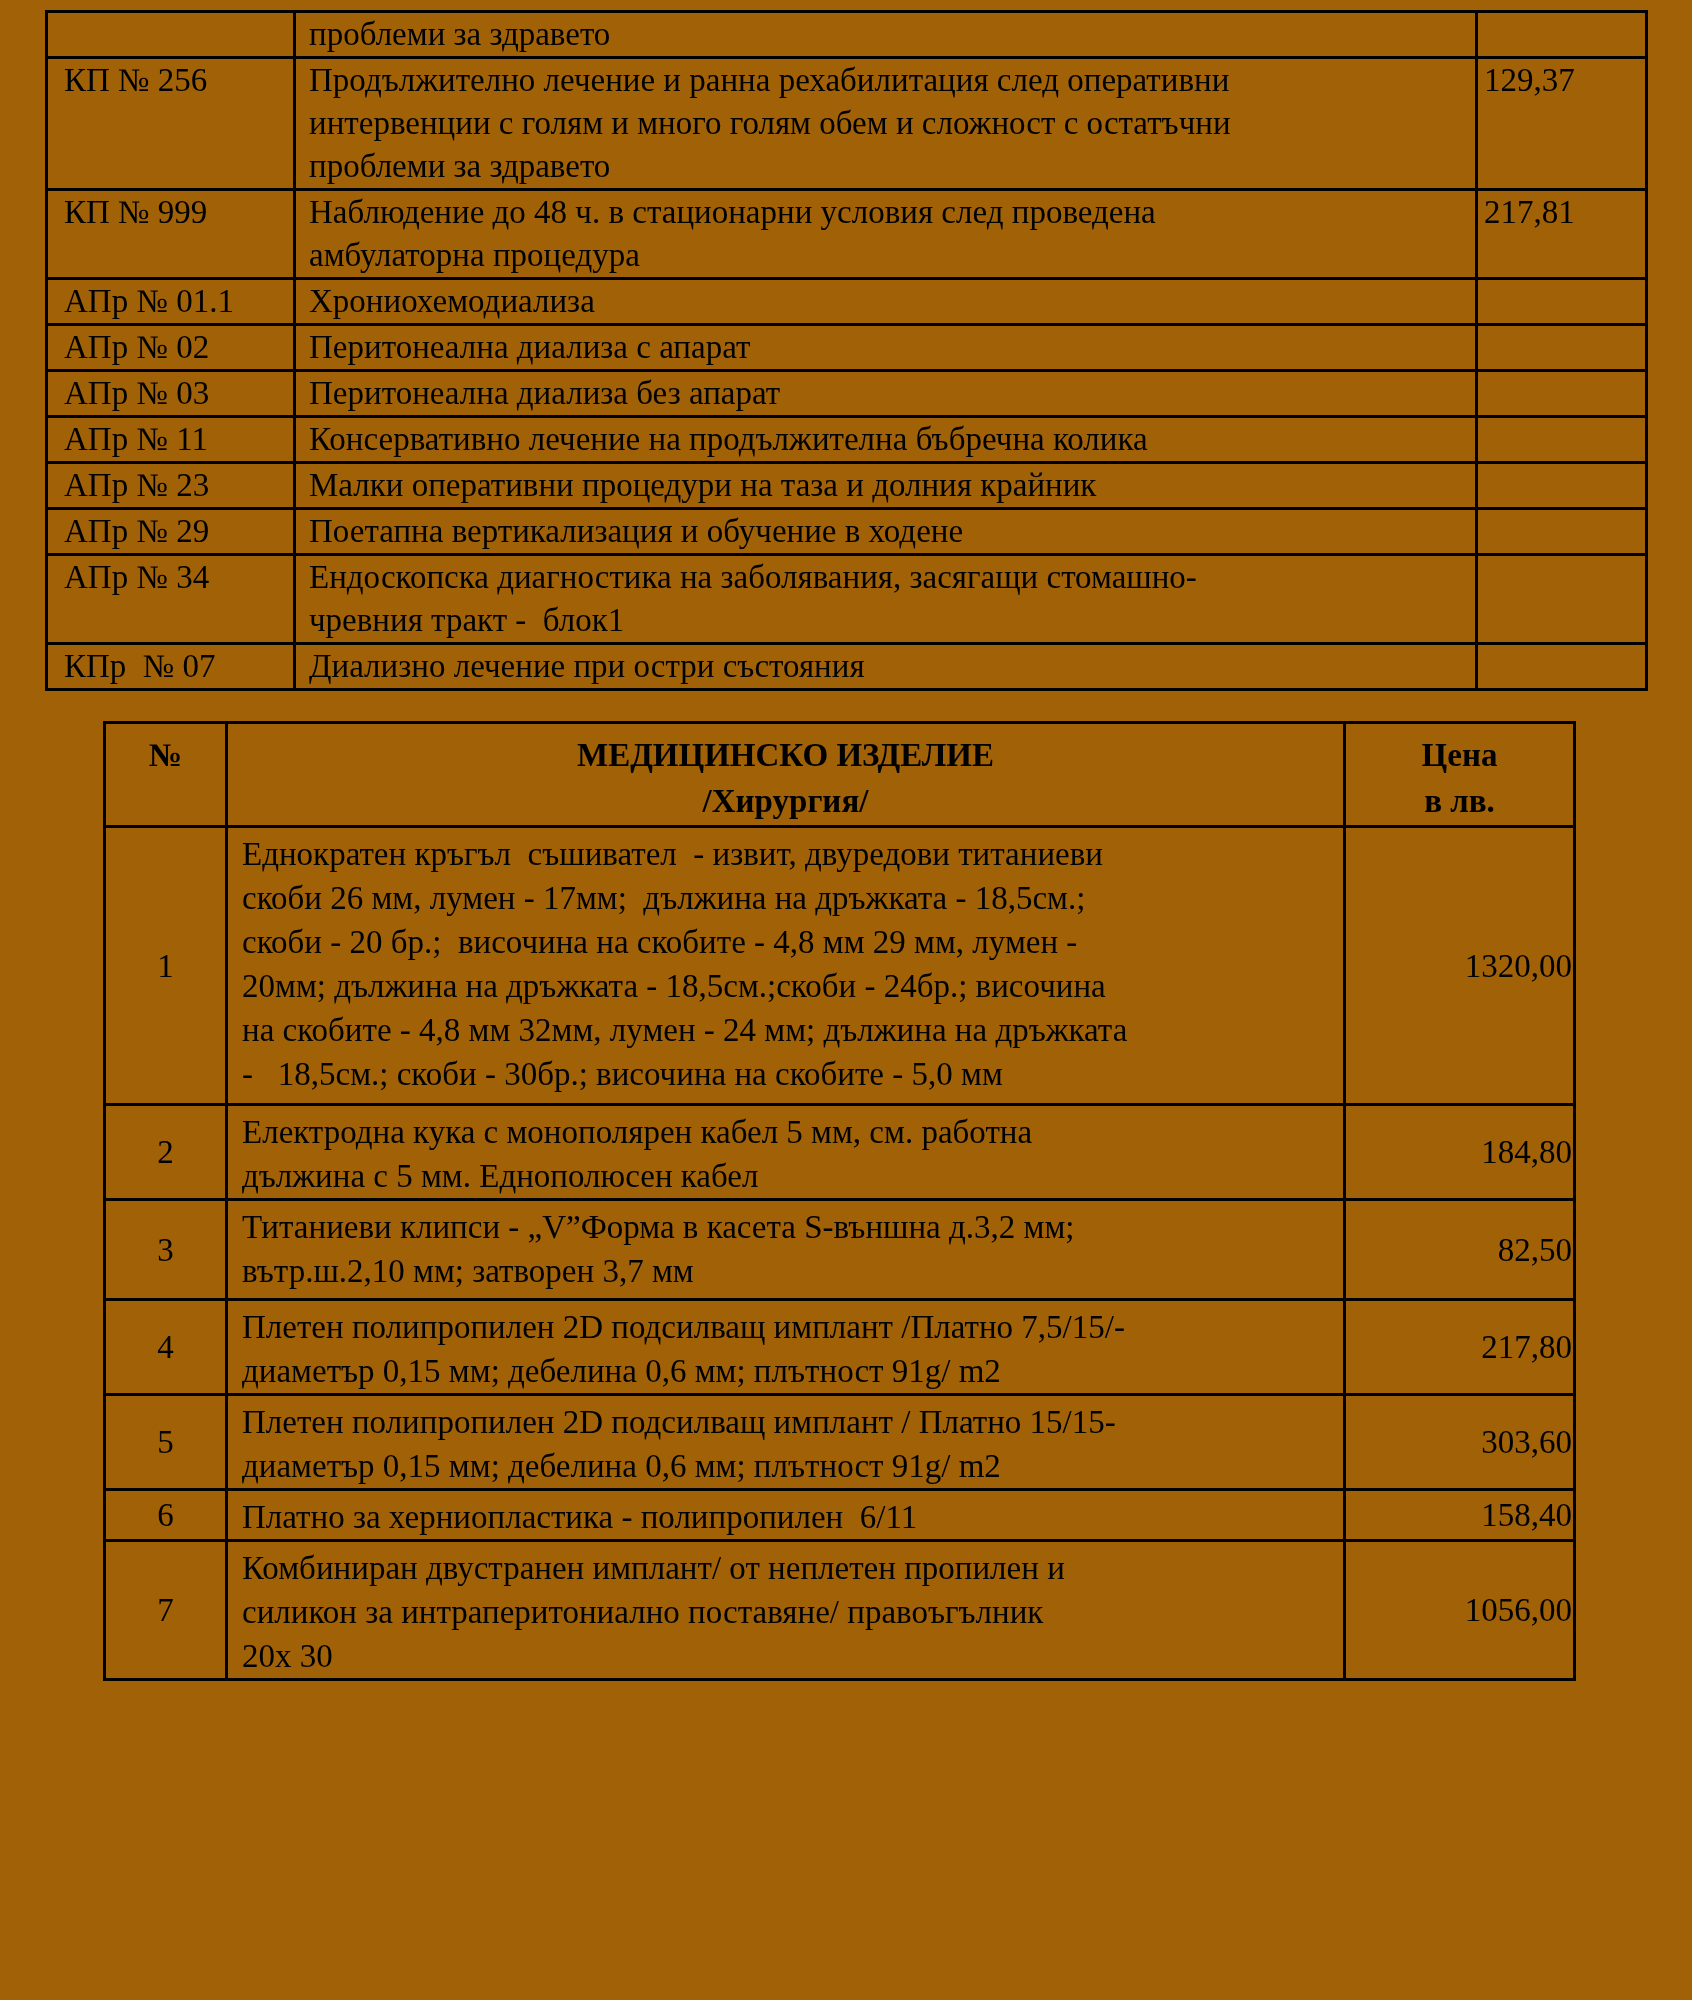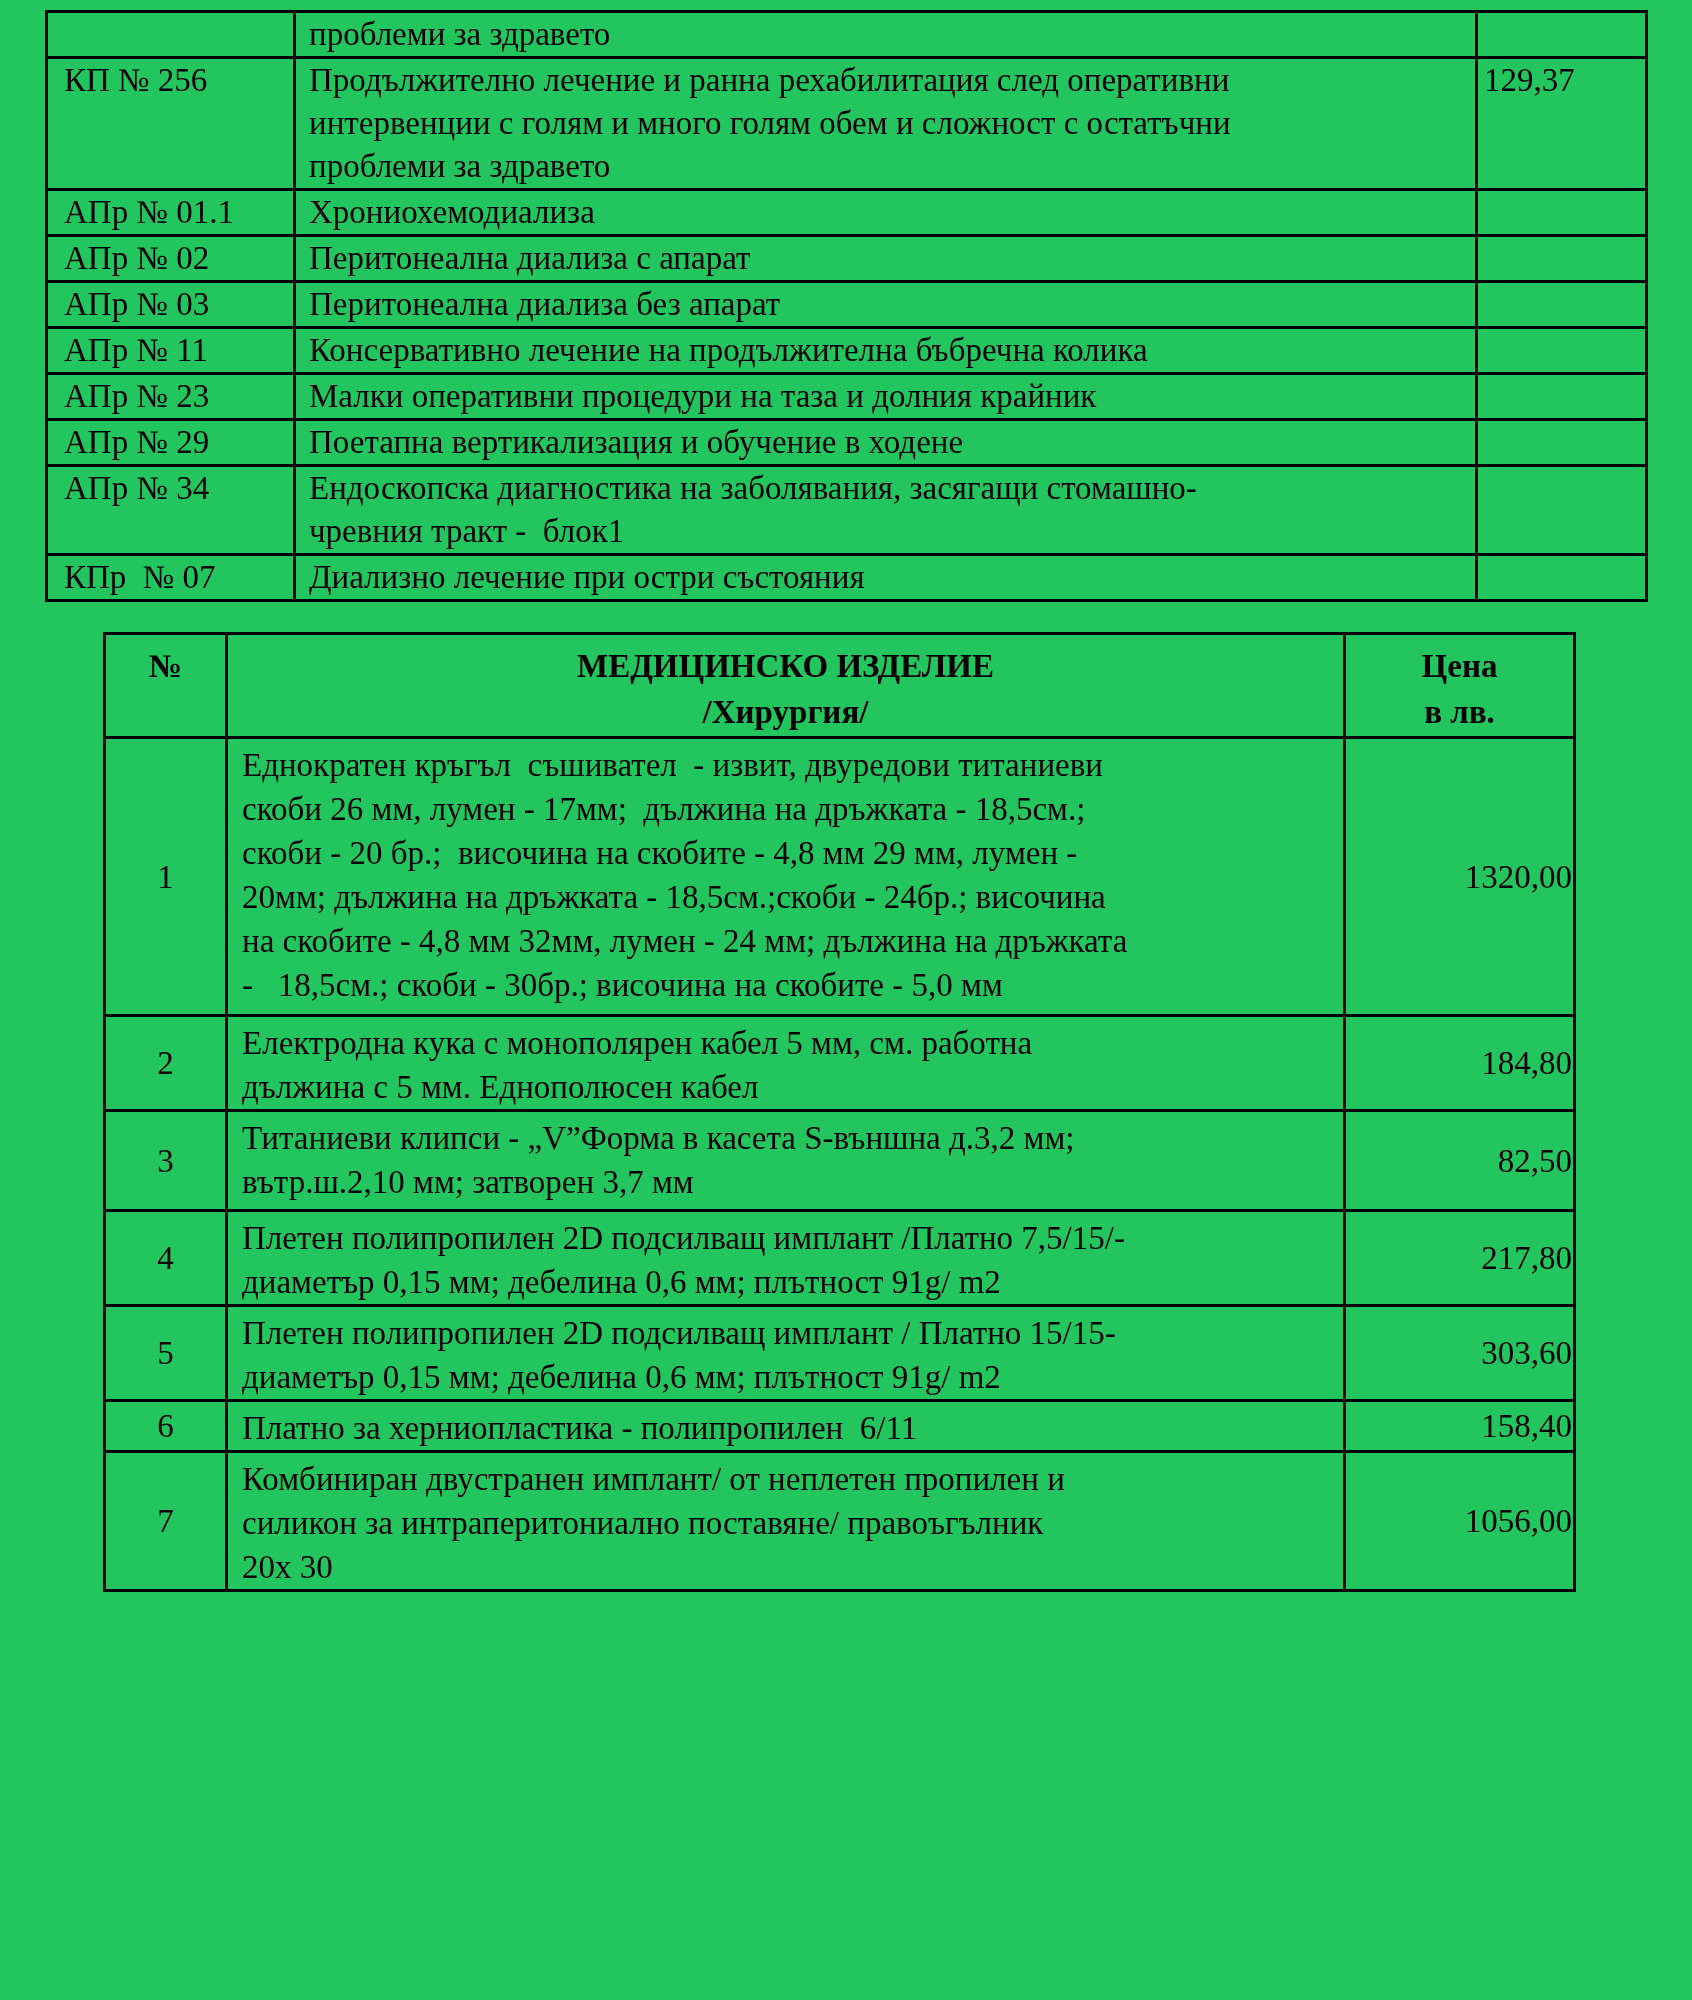--- a/index.html
+++ b/index.html
@@ -2,21 +2,21 @@
 <html lang="bg"><head>
 <meta charset="utf-8">
 <style>
   html,body{margin:0;padding:0;background:#ffffff;}
   body{
     width:1692px;height:2000px;overflow:hidden;
     font-family:"Liberation Serif","DejaVu Serif",serif;
     color:#000;
     -webkit-font-smoothing:antialiased;
   }
-  .page{position:relative;width:1692px;height:2000px;background:#22c55e;padding-top:10px;box-sizing:border-box;}
+  .page{position:relative;width:1692px;height:2000px;background:#a16207;padding-top:10px;box-sizing:border-box;}
 
   table{border-collapse:collapse;table-layout:fixed;}
   td,th{border:3px solid #000;box-sizing:border-box;overflow:hidden;}
 
   
   .t1{margin-left:45px;width:1600px;font-size:33px;line-height:43px;}
   .t1 td{vertical-align:top;}
   .t1 .code{padding:0 4px 0 16px;white-space:pre-wrap;}
   .t1 .desc{padding:0 10px 0 13px;white-space:pre-wrap;}
   .t1 .price{text-align:left;padding:0 6px;}
@@ -53,20 +53,26 @@
         <td class="code"></td>
         <td class="desc">проблеми за здравето</td>
         <td class="price"></td>
       </tr>
       <tr style="height:127px">
         <td class="code">КП № 256</td>
         <td class="desc">Продължително лечение и ранна рехабилитация след оперативни
 интервенции с голям и много голям обем и сложност с остатъчни
 проблеми за здравето</td>
         <td class="price">129,37</td>
+      </tr>
+      <tr style="height:85px">
+        <td class="code">КП № 999</td>
+        <td class="desc">Наблюдение до 48 ч. в стационарни условия след проведена
+амбулаторна процедура</td>
+        <td class="price">217,81</td>
       </tr>
       <tr style="height:42px">
         <td class="code">АПр № 01.1</td>
         <td class="desc">Хрониохемодиализа</td>
         <td class="price"></td>
       </tr>
       <tr style="height:43px">
         <td class="code">АПр № 02</td>
         <td class="desc">Перитонеална диализа с апарат</td>
         <td class="price"></td>

